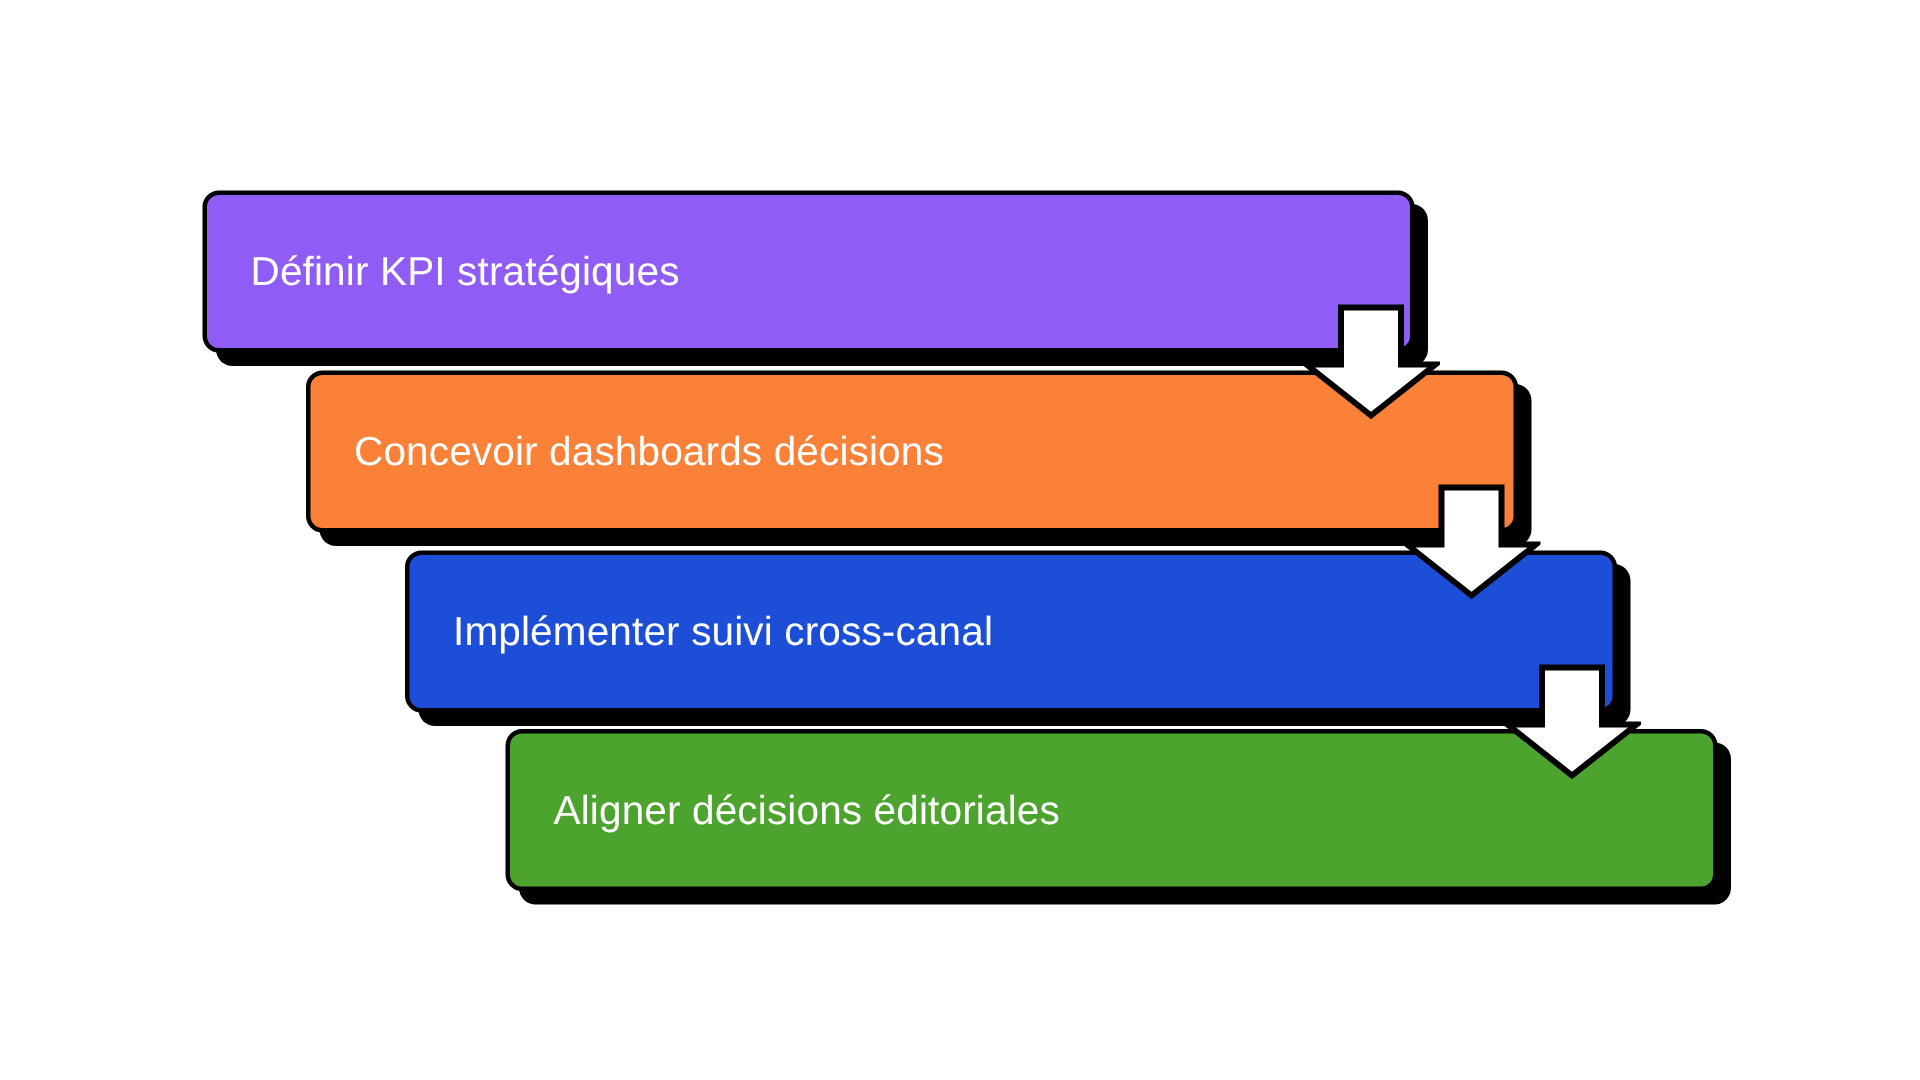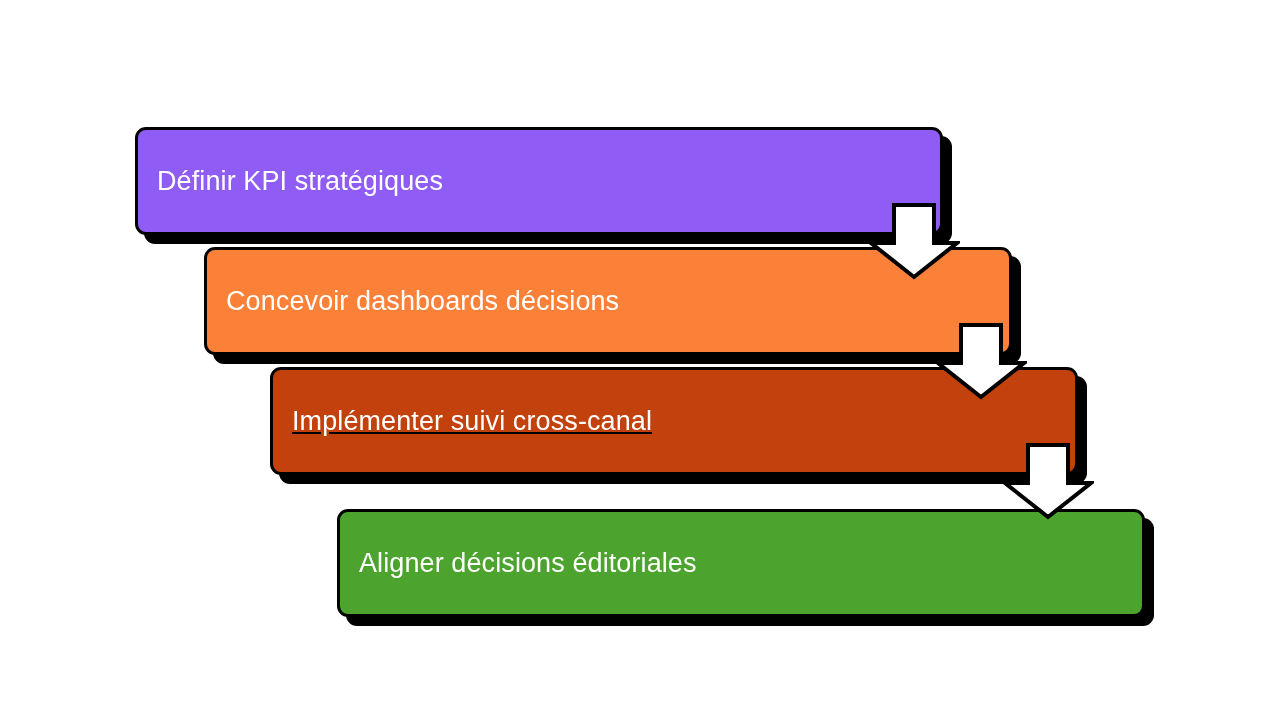--- a/index.html
+++ b/index.html
@@ -32,28 +32,28 @@
     z-index: 2;
   }
   .step-label {
     color: #ffffff;
     font-family: "Liberation Sans", sans-serif;
     font-size: 27px;
     font-weight: 400;
     letter-spacing: 0.1px;
     line-height: 1;
     white-space: nowrap;
-    padding-left: 19px;
+    padding-left: 29px;
   }
 
   
   #box-0 { left: 135px; top: 127px; width: 808px; height: 108px; background: #8f5cf6; }
   #box-1 { left: 204px; top: 247px; width: 808px; height: 108px; background: #fb8139; }
   #box-2 { left: 270px; top: 367px; width: 808px; height: 108px; background: #0b51c4; }
-  #box-3 { left: 337px; top: 509px; width: 808px; height: 108px; background: #4ca32e; }
+  #box-3 { left: 337px; top: 486px; width: 808px; height: 108px; background: #4ca32e; }
 
   
   .connector-arrow {
     position: absolute;
     z-index: 5;
     pointer-events: none;
   }
   .connector-arrow svg { display: block; }
 
   #arrow-0 { left: 868px; top: 202px; }
@@ -66,21 +66,21 @@
 <div id="canvas">
 
   <div class="step-box" id="box-0" style="background: rgb(143, 92, 246);">
     <span class="step-label">Définir KPI stratégiques</span>
   </div>
 
   <div class="step-box" id="box-1" style="background: rgb(251, 129, 57);">
     <span class="step-label">Concevoir dashboards décisions</span>
   </div>
 
-  <div class="step-box" id="box-2" style="background: #c2410c; text-decoration: underline;">
+  <div class="step-box" id="box-2" style="background: #1d4ed8;">
     <span class="step-label">Implémenter suivi cross-canal</span>
   </div>
 
   <div class="step-box" id="box-3" style="background: rgb(76, 163, 46);">
     <span class="step-label">Aligner décisions éditoriales</span>
   </div>
 
   <div class="connector-arrow" id="arrow-0">
     <svg width="92" height="78" viewBox="0 0 92 78" xmlns="http://www.w3.org/2000/svg">
       <polygon points="26,3 66,3 66,41 89,41 46,75 3,41 26,41" fill="#ffffff" stroke="#000000" stroke-width="4" stroke-linejoin="miter"></polygon>

